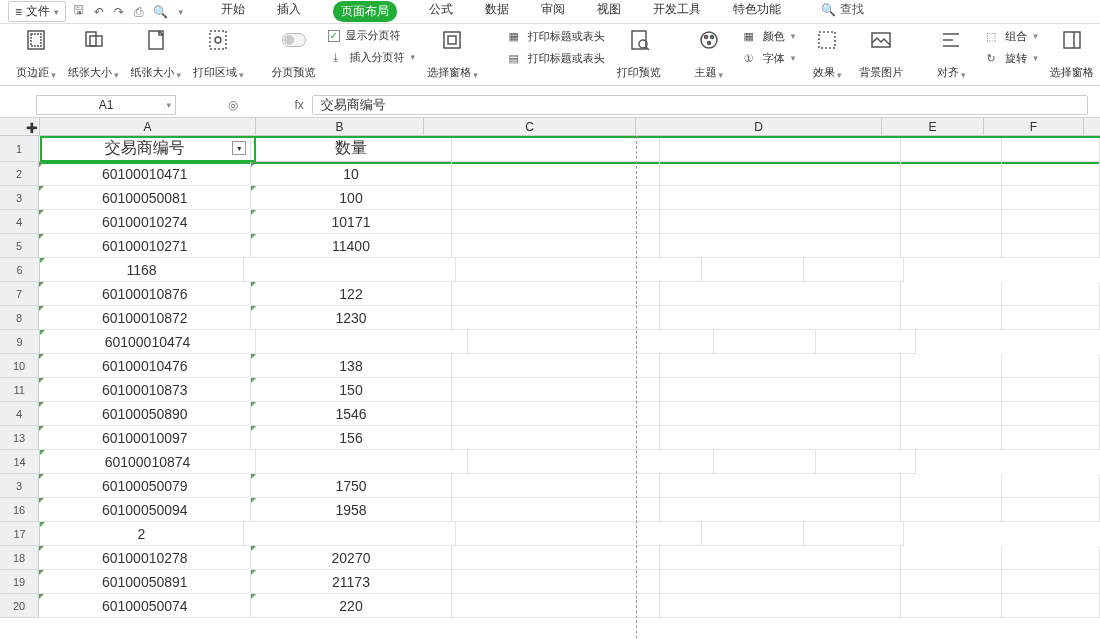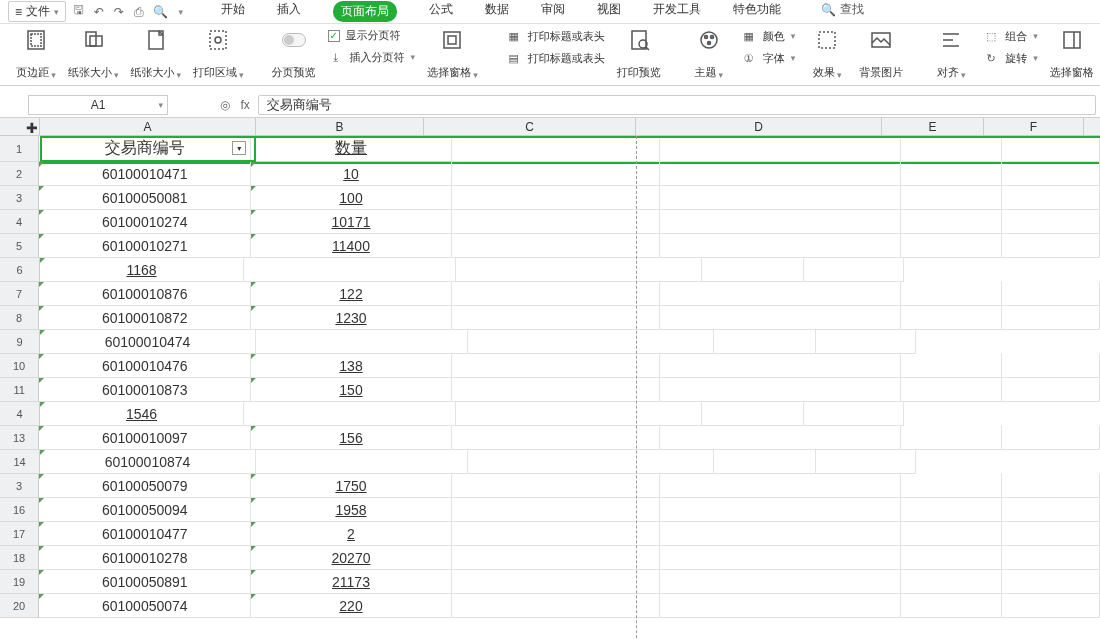--- a/index.html
+++ b/index.html
@@ -25,39 +25,39 @@
     .ribbon-btn-icon { width: 24px; height: 24px; display: flex; align-items: center; justify-content: center; color: #555; }
     .ribbon-btn-label { font-size: 11px; color: #333; display: flex; align-items: flex-end; gap: 2px; white-space: nowrap; }
     .ribbon-stack { display: flex; flex-direction: column; gap: 6px; justify-content: center; }
     .ribbon-row { display: flex; align-items: center; gap: 6px; font-size: 11px; white-space: nowrap; }
     .ribbon-row .icon-small { width: 16px; height: 16px; display: flex; align-items: center; justify-content: center; color: #555; }
     .toggle { width: 28px; height: 14px; border: 1px solid #bbb; border-radius: 7px; position: relative; background: #f5f5f5; }
     .toggle::after { content: ''; width: 10px; height: 10px; background: #ccc; border-radius: 50%; position: absolute; top: 1px; left: 1px; }
     .check { width: 12px; height: 12px; border: 1px solid #888; display: inline-flex; align-items: center; justify-content: center; color: #22ac38; font-size: 10px; }
     
     
-    .formula-bar { height: 26px; display: flex; align-items: center; border-bottom: 1px solid #d0d0d0; padding: 0 4px; gap: 8px; margin-top: 6px; }
+    .formula-bar { height: 26px; display: flex; align-items: center; border-bottom: 1px solid #d0d0d0; padding: 0 12px; gap: 8px; margin-top: 6px; }
     .name-box { width: 140px; height: 20px; border: 1px solid #ccc; display: flex; align-items: center; justify-content: center; position: relative; font-size: 12px; margin-left: 24px; }
     .name-box .dd { position: absolute; right: 4px; font-size: 9px; color: #888; }
     .fx-icons { display: flex; align-items: center; gap: 10px; color: #666; margin-left: 44px; }
     .fx-val { flex: 1; height: 20px; border: 1px solid #ccc; border-radius: 2px; padding: 2px 8px; font-size: 13px; display: flex; align-items: center; }
     
     
     .sheet { flex: 1; display: flex; overflow: hidden; }
     .colhdr-row { display: flex; height: 18px; border-bottom: 1px solid #ccc; background: #eef0f2; }
     .corner { width: 40px; height: 18px; border-right: 1px solid #ccc; border-bottom: 1px solid #ccc; background: #eef0f2; display:flex; align-items:center; justify-content:center; position: relative; }
     .cursor-add { position: absolute; left: 26px; top: 2px; font-size: 14px; color: #333; }
     .colhdr { border-right: 1px solid #ccc; display: flex; align-items: center; justify-content: center; font-size: 12px; color: #333; position: relative; }
     .grid-body { flex: 1; overflow: auto; }
     .grid-inner { position: relative; }
     .row { display: flex; height: 24px; }
     .rownum { width: 40px; border-right: 1px solid #ccc; border-bottom: 1px solid #d8d8d8; background: #eef0f2; display: flex; align-items: center; justify-content: center; font-size: 11px; color: #555; }
     .cell { border-right: 1px solid #e3e3e3; border-bottom: 1px solid #e3e3e3; display: flex; align-items: center; padding: 0 6px; font-size: 14px; position: relative; }
     .cell.w-a { width: 216px; justify-content: center; }
-    .cell.w-b { width: 204px; justify-content: center; text-decoration: underline; }
+    .cell.w-b { width: 204px; justify-content: center; }
     .cell.w-c { width: 212px; }
     .cell.w-d { width: 246px; }
     .cell.w-e { width: 102px; }
     .cell.w-f { width: 100px; }
     .hdr-row .cell { font-size: 16px; font-weight: 500; }
     .hdr-row { height: 26px; }
     .hdr-row .cell.w-a, .hdr-row .cell.w-b { border-bottom: 1px solid #ccc; }
     .filter-btn { position: absolute; right: 4px; top: 5px; width: 14px; height: 14px; border: 1px solid #999; background: #fff; display: flex; align-items: center; justify-content: center; font-size: 8px; }
     .tri-mark { position: absolute; width: 0; height: 0; border-left: 5px solid #5a9e5a; border-bottom: 5px solid transparent; top: 0; left: 0; }
     
@@ -304,21 +304,21 @@
     </div>
   </div>
 
   <div class="formula-bar">
     <div class="name-box">
       <span>A1</span>
       <span class="dd">▾</span>
     </div>
     <div class="fx-icons">
       <span>◎</span>
-      <span style="">fx</span>
+      <span style="margin-left:46px;">fx</span>
     </div>
     <div class="fx-val">
       <span>交易商编号</span>
     </div>
   </div>
 
   <div class="sheet">
     <div class="grid-body">
       <div class="grid-inner" id="grid-inner">
 
@@ -431,20 +431,21 @@
     <div class="rownum">11</div>
     <div class="cell w-a"><span class="tri-mark"></span>60100010873</div>
     <div class="cell w-b"><span class="tri-mark"></span>150</div>
     <div class="cell w-c"></div>
     <div class="cell w-d"></div>
     <div class="cell w-e"></div>
     <div class="cell w-f"></div>
             </div>
             <div class="row">
     <div class="rownum">4</div>
+    <div class="cell w-a"><span class="tri-mark"></span>60100050890</div>
     <div class="cell w-b"><span class="tri-mark"></span>1546</div>
     <div class="cell w-c"></div>
     <div class="cell w-d"></div>
     <div class="cell w-e"></div>
     <div class="cell w-f"></div>
             </div>
             <div class="row">
     <div class="rownum">13</div>
     <div class="cell w-a"><span class="tri-mark"></span>60100010097</div>
     <div class="cell w-b"><span class="tri-mark"></span>156</div>
@@ -474,21 +475,20 @@
     <div class="rownum">16</div>
     <div class="cell w-a"><span class="tri-mark"></span>60100050094</div>
     <div class="cell w-b"><span class="tri-mark"></span>1958</div>
     <div class="cell w-c"></div>
     <div class="cell w-d"></div>
     <div class="cell w-e"></div>
     <div class="cell w-f"></div>
             </div>
             <div class="row">
     <div class="rownum">17</div>
-    <div class="cell w-a"><span class="tri-mark"></span>60100010477</div>
     <div class="cell w-b"><span class="tri-mark"></span>2</div>
     <div class="cell w-c"></div>
     <div class="cell w-d"></div>
     <div class="cell w-e"></div>
     <div class="cell w-f"></div>
             </div>
             <div class="row">
     <div class="rownum">18</div>
     <div class="cell w-a"><span class="tri-mark"></span>60100010278</div>
     <div class="cell w-b"><span class="tri-mark"></span>20270</div>

